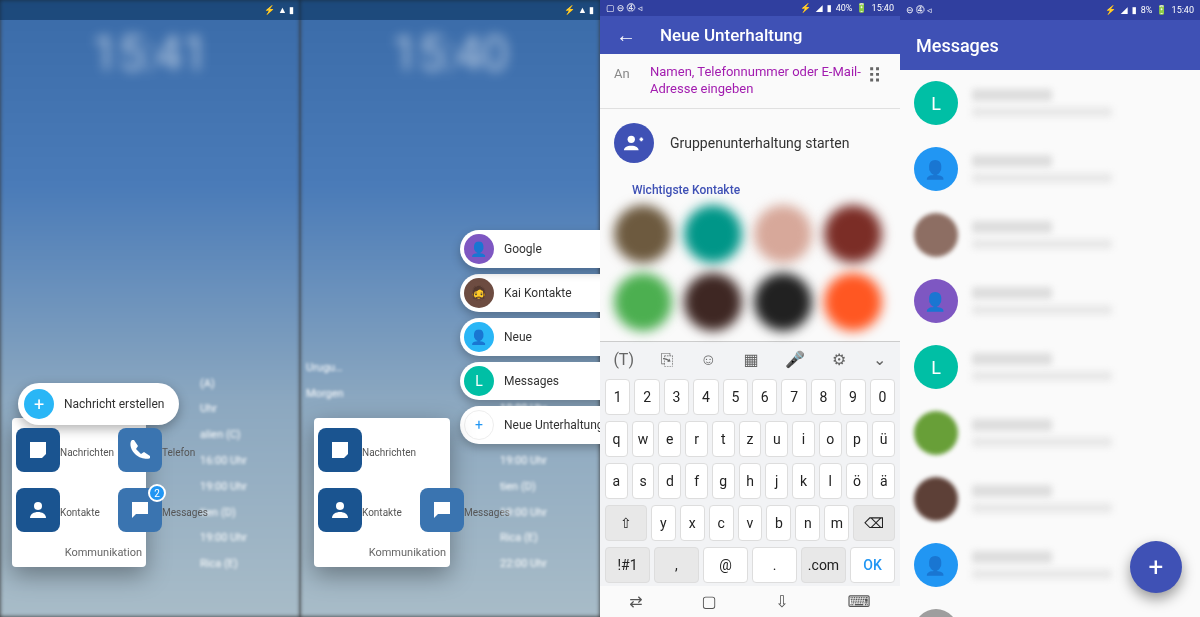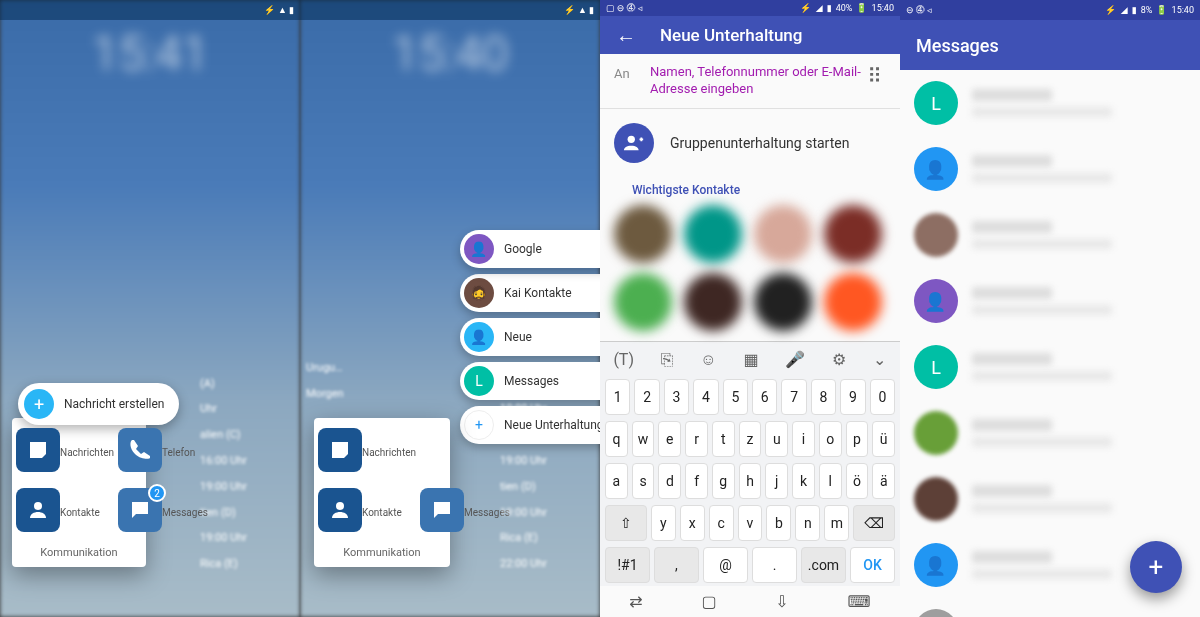--- a/index.html
+++ b/index.html
@@ -14,21 +14,21 @@
   
   .folder { position:absolute; left:12px; bottom:50px; width:134px; background:#fff; border-radius:4px; box-shadow:0 8px 24px rgba(0,0,0,.35); padding:6px 4px 8px; }
   .folder-chip { position:absolute; top:-35px; left:6px; display:flex; align-items:center; background:#fff; border-radius:22px; padding:6px 14px 6px 6px; box-shadow:0 4px 12px rgba(0,0,0,.3); }
   .folder-chip .compose-ico { width:30px; height:30px; border-radius:50%; background:#29b6f6; display:flex; align-items:center; justify-content:center; color:#fff; font-size:18px; margin-right:10px; }
   .folder-chip span { font-size:12px; color:#333; white-space:nowrap; }
   .folder-grid { display:grid; grid-template-columns:1fr 1fr; gap:4px 4px; }
   .folder-item { display:flex; flex-direction:row; align-items:center; font-size:10px; color:#555; padding:4px 0; }
   .folder-ico { width:44px; height:44px; border-radius:8px; background:#1a5490; margin-bottom:4px; display:flex; align-items:center; justify-content:center; color:#fff; position:relative; }
   .folder-ico.light { background:#3a74b0; }
   .badge { position:absolute; top:-4px; right:-4px; width:18px; height:18px; border-radius:50%; background:#2196f3; color:#fff; font-size:10px; display:flex; align-items:center; justify-content:center; border:2px solid #fff; }
-  .folder-title { text-align:center; font-size:11px; color:#666; padding-top:6px; }
+  .folder-title { text-align:right; font-size:11px; color:#666; padding-top:6px; }
   .peek-list { position:absolute; right:0; bottom:40px; width:100px; color:#fff; font-size:11px; line-height:1.8; filter:blur(1.5px); }
   .peek-list div { padding:3px 0; }
 
   
   .pill-stack { position:absolute; left:160px; top:230px; width:180px; display:flex; flex-direction:column; gap:6px; }
   .pill { display:flex; align-items:center; background:#fff; border-radius:22px; height:38px; padding:0 14px 0 4px; box-shadow:0 4px 10px rgba(0,0,0,.25); cursor:pointer; }
   .pill-ico { width:30px; height:30px; border-radius:50%; display:flex; align-items:center; justify-content:center; color:#fff; font-size:14px; margin-right:10px; flex-shrink:0; }
   .pill-lbl { font-size:12px; color:#333; white-space:nowrap; overflow:hidden; text-overflow:ellipsis; }
 
   

